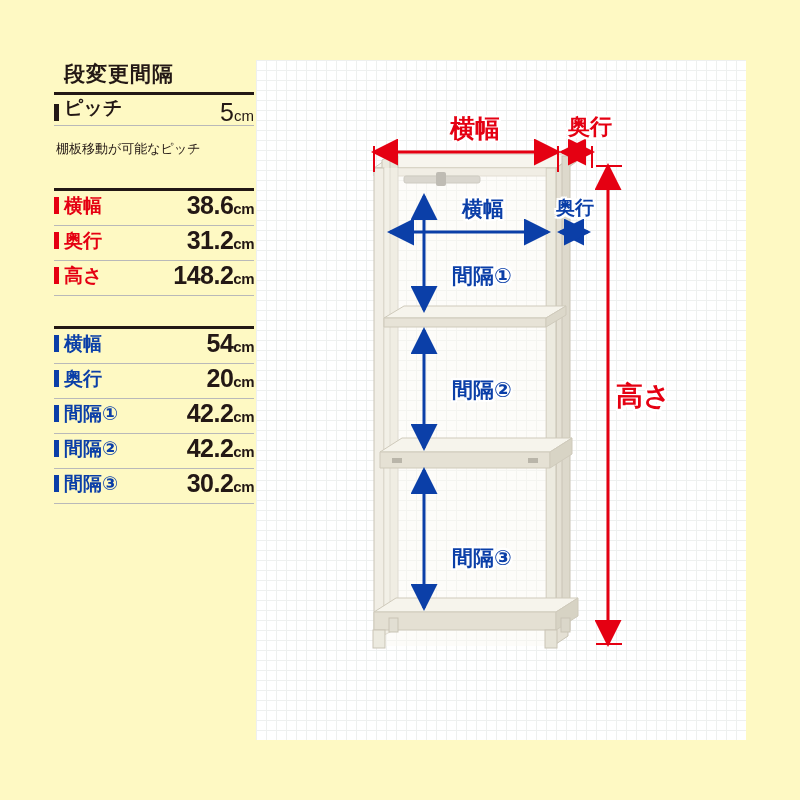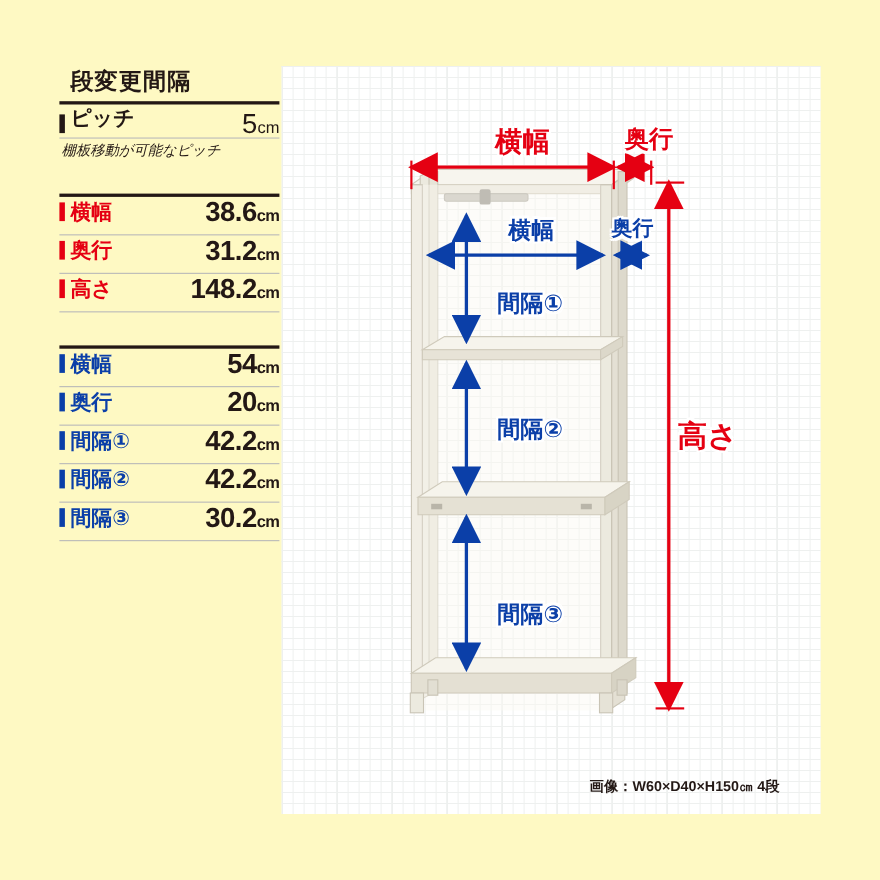--- a/index.html
+++ b/index.html
@@ -33,21 +33,21 @@
   .row .val{margin-left:auto;font-size:25px;font-weight:bold;color:#231815;letter-spacing:-0.5px;}
   .row .val .u{font-size:15px;font-weight:bold;}
   .bar{display:inline-block;width:5px;height:17px;margin-right:5px;}
   .bar-red{background:#e50012;}
   .bar-blue{background:#0b3fa8;}
   .bar-dark{background:#231815;}
   .t-red{color:#e50012;}
   .t-blue{color:#0b3fa8;}
   .t-dark{color:#231815;}
 
-  .note{font-size:13px;color:#231815;margin-top:2px;padding-left:2px;font-style:italic;}
+  .note{font-size:13px;color:#231815;margin-top:14px;padding-left:2px;}
   .pitch-row{display:flex;align-items:baseline;height:30px;}
   .pitch-row .lbl{font-size:19px;font-weight:bold;color:#231815;display:flex;align-items:flex-end;}
   .pitch-row .val{margin-left:auto;font-size:25px;font-weight:normal;color:#231815;text-align:center;}
   .pitch-row .val .u{font-size:15px;}
 
   .gap{height:26px;}
 
   .footnote{
     position:absolute;left:62px;top:706px;font-size:14px;color:#231815;letter-spacing:0.5px;
   }
@@ -179,21 +179,20 @@
         <span class="bar bar-blue"></span>
         <span class="t-blue">間隔③</span>
       </span>
       <span class="val">
         <span>30.2</span><span class="u">cm</span>
       </span>
     </div>
     <div class="hr-thin"></div>
   </div>
 
-  <div class="imgnote">画像：W60×D40×H150㎝ 4段</div>
 
   <svg width="800" height="800" viewBox="0 0 800 800">
     <defs>
       <marker id="arrRed" markerWidth="9" markerHeight="9" refX="8" refY="4.5" orient="auto">
         <path d="M0,0 L9,4.5 L0,9 z" fill="#e50012"></path>
       </marker>
       <marker id="arrRedS" markerWidth="9" markerHeight="9" refX="1" refY="4.5" orient="auto">
         <path d="M9,0 L0,4.5 L9,9 z" fill="#e50012"></path>
       </marker>
       <marker id="arrBlue" markerWidth="9" markerHeight="9" refX="8" refY="4.5" orient="auto">

